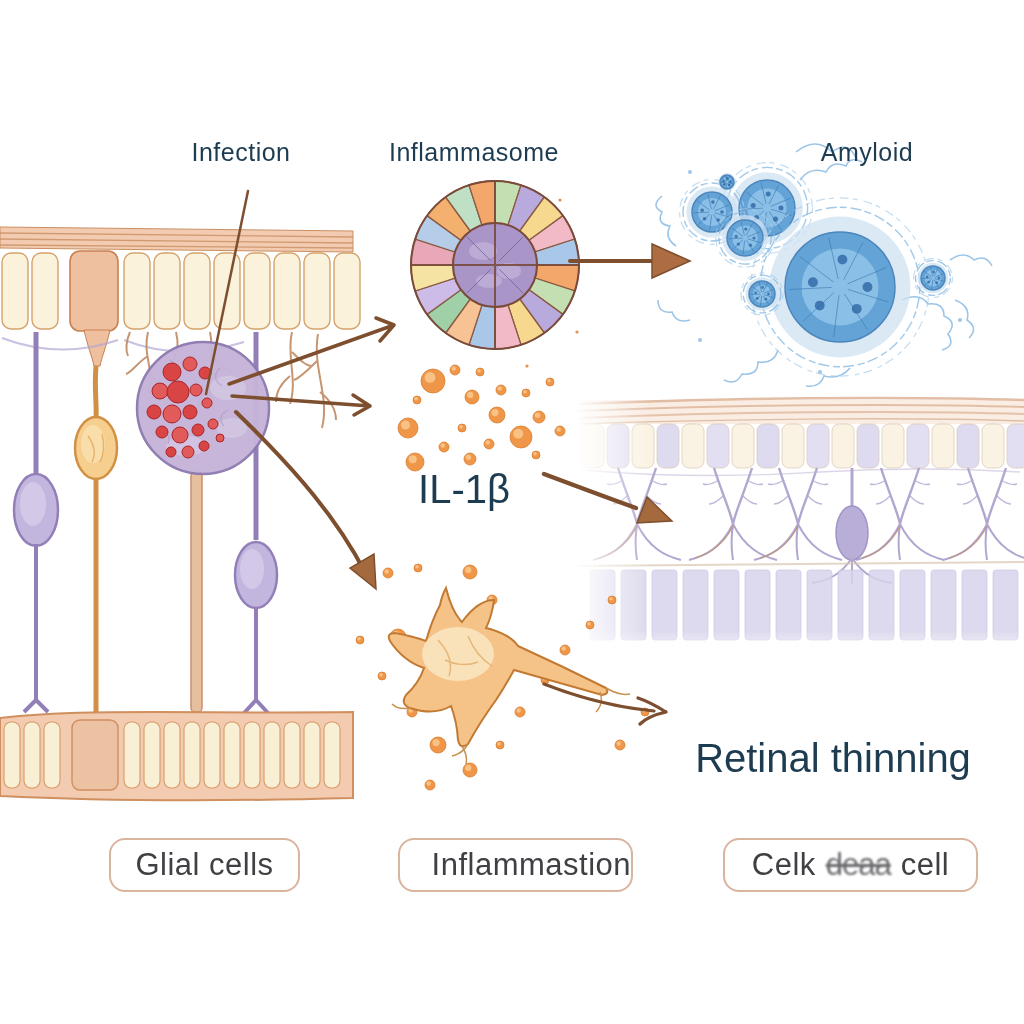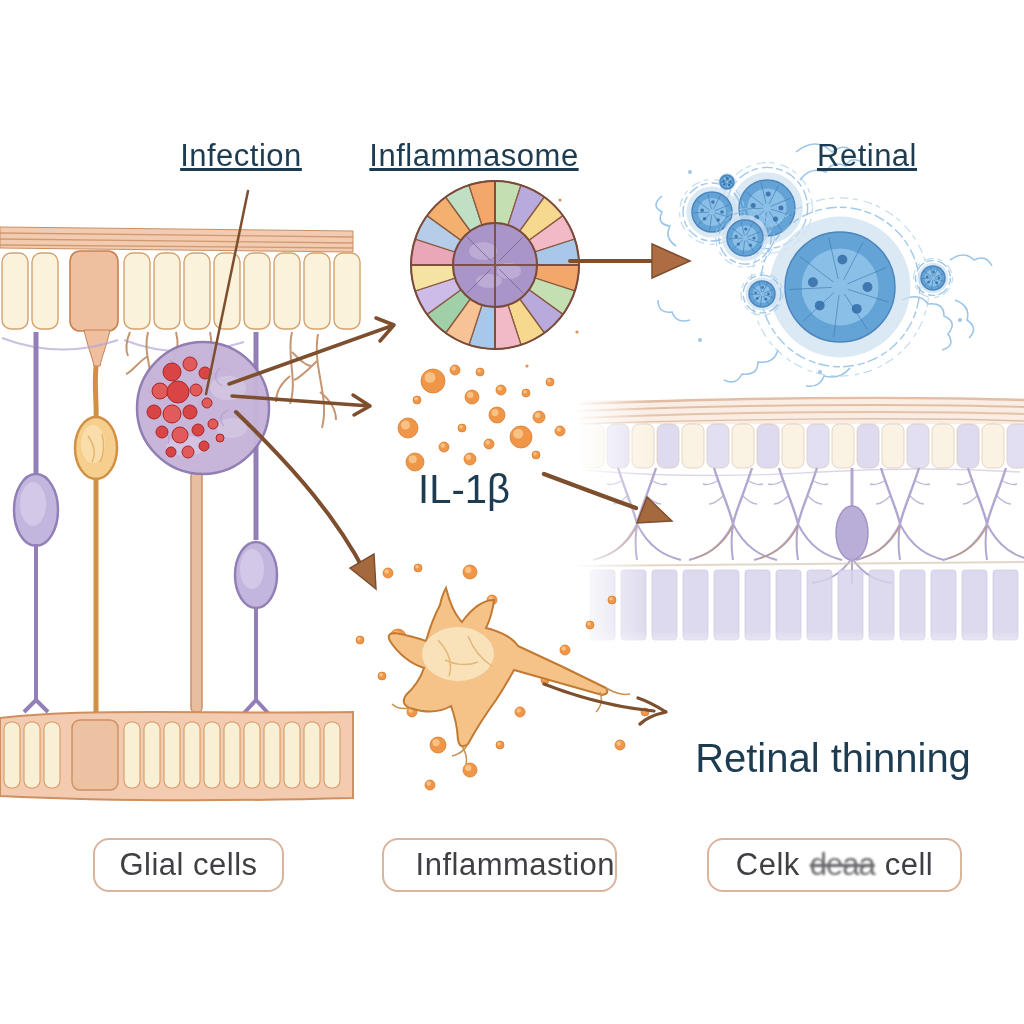--- a/index.html
+++ b/index.html
@@ -3,31 +3,31 @@
 <meta charset="utf-8">
 <style>
   html,body{margin:0;padding:0;background:#fff;}
   #canvas{
     position:relative;width:1024px;height:1024px;background:var(--canvas_bg,#fff);
     font-family:"Liberation Sans","DejaVu Sans",sans-serif;overflow:hidden;
   }
   #art{position:absolute;left:0;top:0;width:1024px;height:1024px;}
   .toplabel{
     position:absolute;transform:translateX(-50%);
-    font-size:31px;font-weight:500;letter-spacing:.5px;
-    color:var(--label_text,#1d3c51);white-space:nowrap;text-decoration:underline;
+    font-size:25px;font-weight:500;letter-spacing:.5px;
+    color:var(--label_text,#1d3c51);white-space:nowrap;
   }
   .midlabel{
     position:absolute;transform:translateX(-50%);
     font-size:40px;font-weight:500;color:var(--label_text,#1d3c51);white-space:nowrap;
   }
   .caption-box{
     position:absolute;height:50px;border:2px solid var(--box_border,#d9b49e);
     border-radius:16px;background:#fff;display:flex;align-items:center;justify-content:center;
-    font-size:31px;color:var(--box_text,#3f3f44);letter-spacing:.5px;white-space:nowrap;
+    font-size:31px;color:var(--box_text,#3f3f44);letter-spacing:.5px;white-space:nowrap;margin-left:16px;
   }
   .caption-box .garbled{
     text-decoration:line-through;text-decoration-thickness:3px;
     filter:blur(1.2px);opacity:.78;margin:0 10px;letter-spacing:-1px;
   }
 </style>
 </head>
 <body>
 
 <div id="canvas">
@@ -504,21 +504,21 @@
       <path d="M544,684 C585,700 622,708 654,711 M666,712 Q650,702 638,698 M666,712 Q648,716 640,724" stroke-width="3.2"></path>
     </g>
 
     <circle cx="560" cy="200" r="1.6" fill="#e09050"></circle>
       <circle cx="577" cy="332" r="1.6" fill="#e09050"></circle>
       <circle cx="527" cy="366" r="1.6" fill="#e09050"></circle>
   </svg>
 
   <div class="toplabel" style="left:241px;top:138px;">Infection</div>
   <div class="toplabel" style="left:474px;top:138px;">Inflammasome</div>
-  <div class="toplabel" style="left:867px;top:138px;">Retinal</div>
+  <div class="toplabel" style="left:867px;top:138px;">Amyloid</div>
   <div class="midlabel" style="left:464px;top:467px;">IL-1β</div>
   <div class="midlabel" style="left:816px;top:736px;margin-left:17px;">Retinal thinning</div>
 
   <div class="caption-box" style="left:93px;top:838px;width:187px;">
     <span>Glial cells</span>
   </div>
   <div class="caption-box" style="left:382px;top:838px;width:231px;justify-content:flex-end;">
     <span>Inflammastion</span>
   </div>
   <div class="caption-box" style="left:707px;top:838px;width:251px;">

